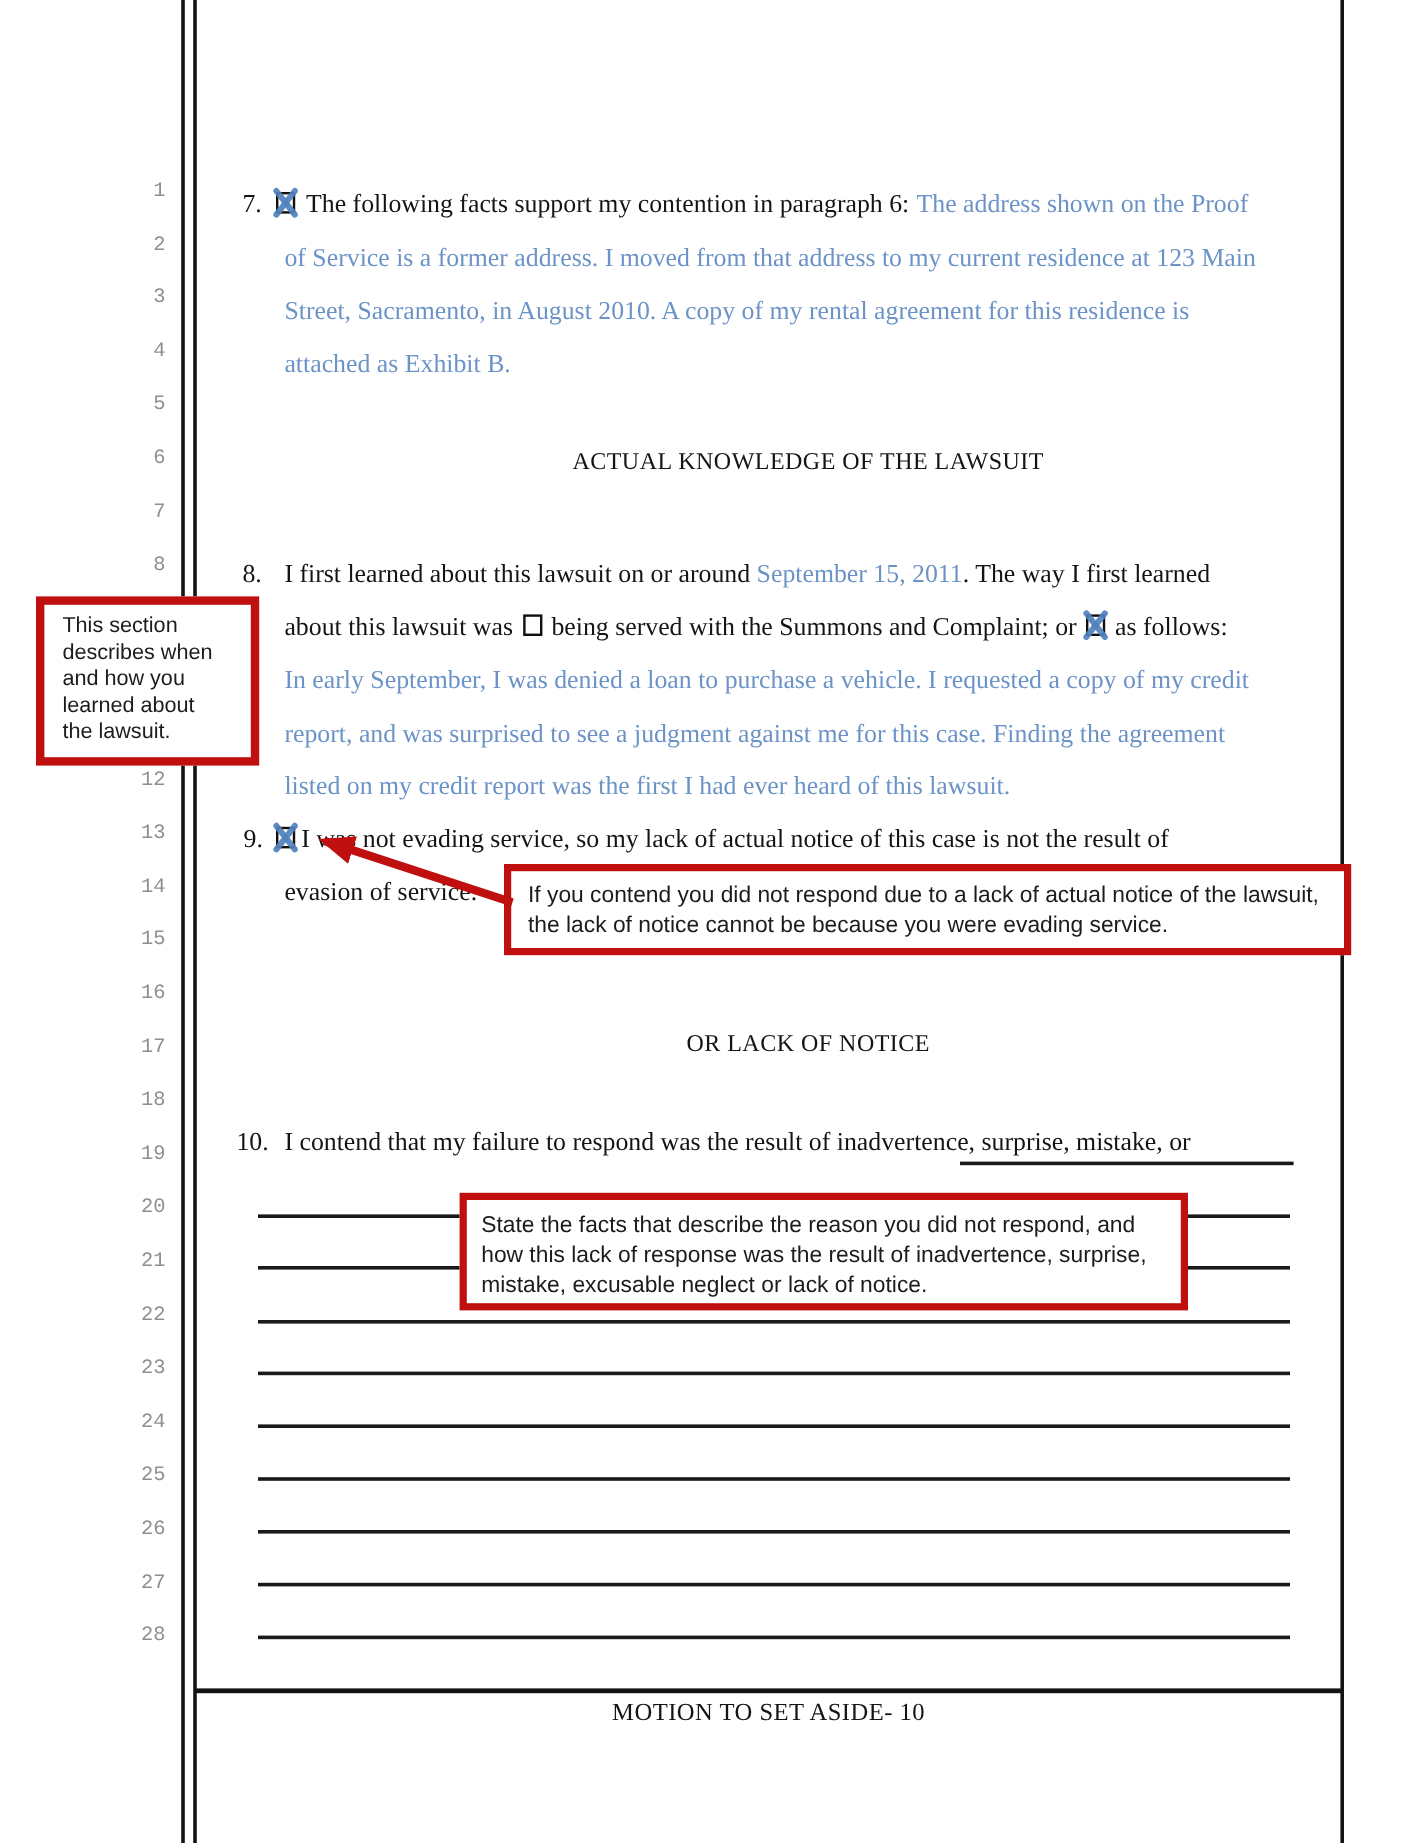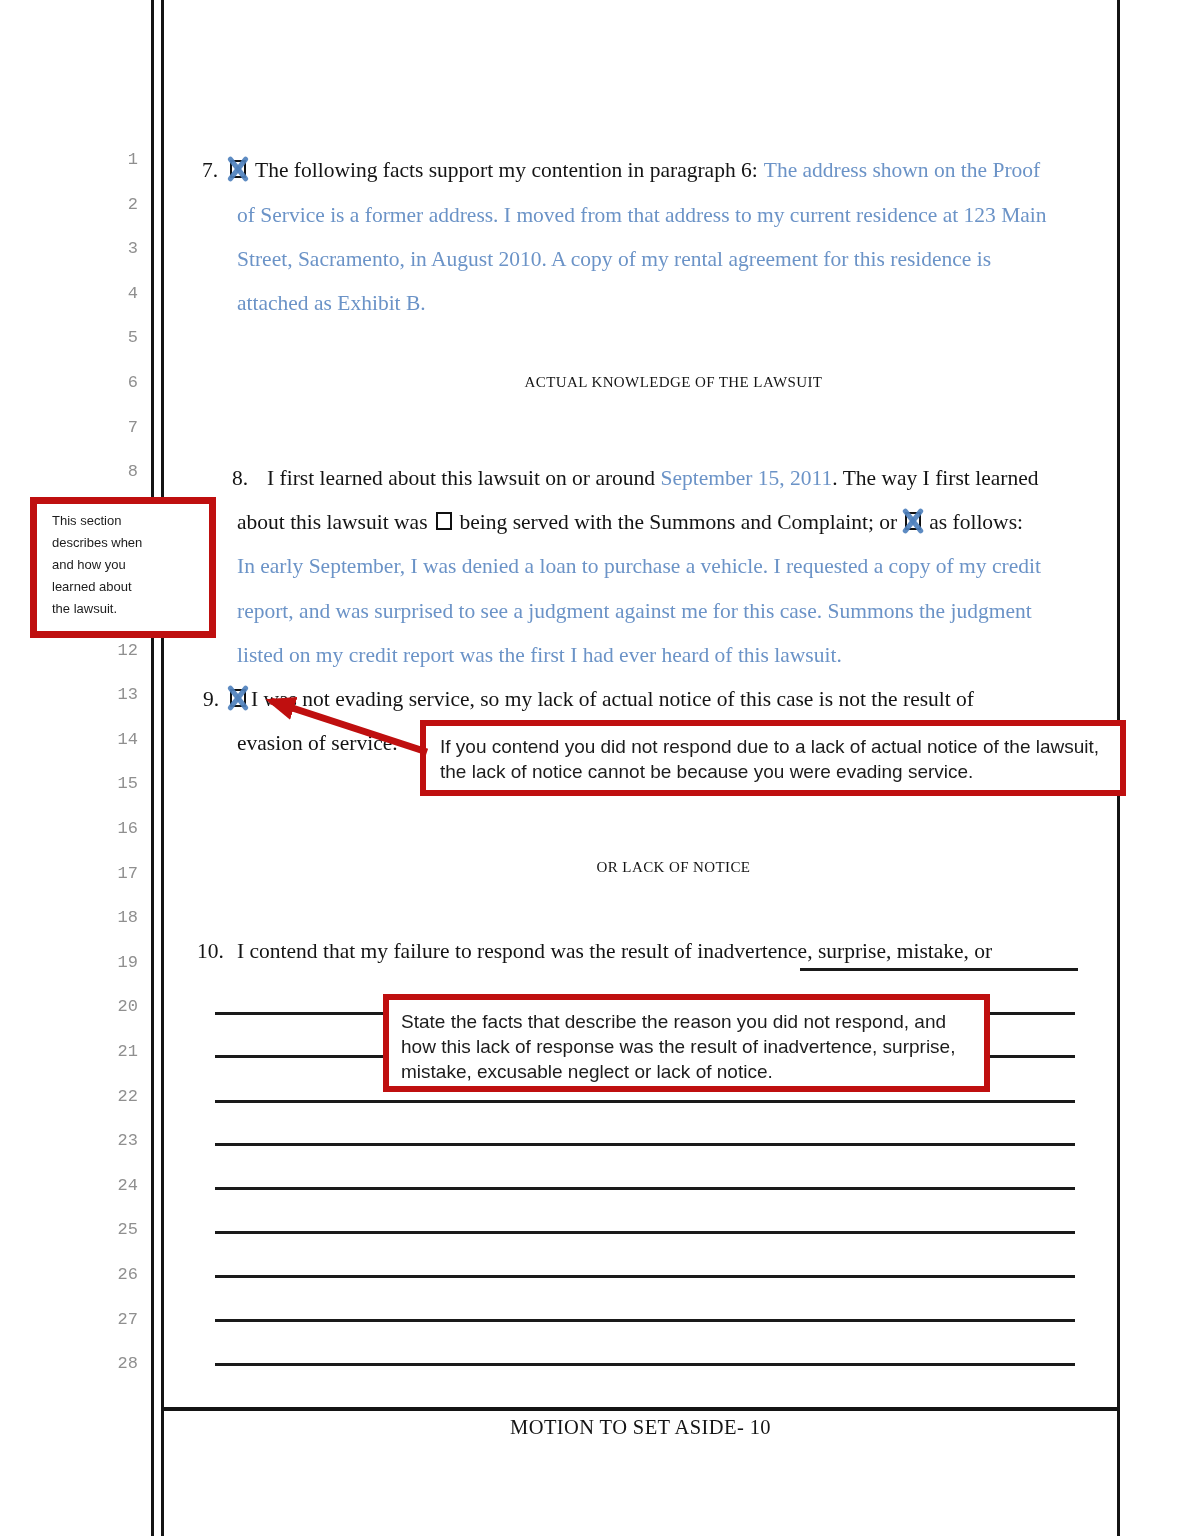--- a/index.html
+++ b/index.html
@@ -19,41 +19,41 @@
     font-family:"Liberation Mono",monospace;font-size:17px;color:#8f8f8f;z-index:1;
   }
   .bodyline{
     position:absolute;white-space:nowrap;font-size:21.5px;line-height:30px;
     color:var(--ink);z-index:2;
   }
   .blue{color:var(--blue);}
   .pnum{display:inline-block;}
   .centerline{
     position:absolute;left:237px;width:873px;text-align:center;
-    font-size:15px;letter-spacing:.4px;white-space:nowrap;z-index:2;
+    font-size:20px;letter-spacing:.4px;white-space:nowrap;z-index:2;
   }
   .cb{
     display:inline-block;position:relative;width:12px;height:14px;
     border:2px solid #101010;vertical-align:-1px;background:#fff;
   }
   .cb .xmark::before,.cb .xmark::after{
     content:"";position:absolute;left:50%;top:50%;width:30px;height:5px;
     background:var(--xblue);border-radius:2.5px;opacity:.92;
   }
   .cb .xmark::before{transform:translate(-50%,-50%) rotate(52deg);}
   .cb .xmark::after{transform:translate(-50%,-50%) rotate(-52deg);}
   .ruled-line{position:absolute;left:215px;width:860px;height:3px;background:#1a1a1a;z-index:1;}
   .reasons-underline{position:absolute;left:800px;top:968px;width:278px;height:2.6px;background:#1a1a1a;z-index:2;}
   .redbox{
     position:absolute;box-sizing:border-box;border:6px solid var(--red);
     background:#ffffff;font-family:"Liberation Sans",sans-serif;
     color:#1c1c1c;z-index:5;
   }
   #note-left{left:30px;top:497px;width:186px;height:141px;border-width:7px;
-    font-size:13px;line-height:22px;padding:6px 0 0 15px;}
+    font-size:18px;line-height:22px;padding:6px 0 0 15px;}
   #callout-service{left:420px;top:720px;width:706px;height:76px;
     font-size:19px;line-height:25px;padding:8px 0 0 14px;}
   #callout-reasons{left:383px;top:994px;width:607px;height:98px;
     font-size:19px;line-height:25px;padding:9px 0 0 12px;}
   .footer-rule{position:absolute;left:163px;top:1407px;width:955px;height:4px;background:#141414;z-index:1;}
   .footer-text{
     position:absolute;left:163px;top:1416px;width:955px;text-align:center;
     font-size:20.5px;letter-spacing:.4px;z-index:2;
   }
   .arrow-svg{position:absolute;left:245px;top:690px;z-index:6;}
@@ -100,28 +100,28 @@
 
   <div class="bodyline" style="left:202px;top:155px;">
     <span class="pnum" style="width:26px;">7.</span><span class="cb checked" style="margin:0 9px 0 2px;"><span class="xmark"></span></span><span>The following facts support my contention in paragraph 6:</span><span class="blue" style="margin-left:6px;">The address shown on the Proof</span>
   </div>
   <div class="bodyline blue" style="left:237px;top:200px;">of Service is a former address. I moved from that address to my current residence at 123 Main</div>
   <div class="bodyline blue" style="left:237px;top:244px;">Street, Sacramento, in August 2010. A copy of my rental agreement for this residence is</div>
   <div class="bodyline blue" style="left:237px;top:288px;">attached as Exhibit B.</div>
 
   <div class="centerline" style="top:374px;">ACTUAL KNOWLEDGE OF THE LAWSUIT</div>
 
-  <div class="bodyline" style="left:202px;top:463px;margin-left:30px;">
+  <div class="bodyline" style="left:202px;top:463px;">
     <span class="pnum" style="width:35px;">8.</span><span>I first learned about this lawsuit on or around </span><span class="blue">September 15, 2011</span><span>. The way I first learned</span>
   </div>
   <div class="bodyline" style="left:237px;top:507px;">
     <span>about this lawsuit was</span><span class="cb" style="margin:0 8px;"></span><span>being served with the Summons and Complaint; or</span><span class="cb checked" style="margin:0 8px;"><span class="xmark"></span></span><span>as follows:</span>
   </div>
   <div class="bodyline blue" style="left:237px;top:551px;">In early September, I was denied a loan to purchase a vehicle. I requested a copy of my credit</div>
-  <div class="bodyline blue" style="left:237px;top:596px;">report, and was surprised to see a judgment against me for this case. Summons the judgment</div>
+  <div class="bodyline blue" style="left:237px;top:596px;">report, and was surprised to see a judgment against me for this case. Finding the agreement</div>
   <div class="bodyline blue" style="left:237px;top:640px;">listed on my credit report was the first I had ever heard of this lawsuit.</div>
 
   <div class="bodyline" style="left:203px;top:684px;">
     <span class="pnum" style="width:25px;">9.</span><span class="cb checked" style="margin:0 5px 0 2px;"><span class="xmark"></span></span><span>I was not evading service, so my lack of actual notice of this case is not the result of</span>
   </div>
   <div class="bodyline" style="left:237px;top:728px;">evasion of service.</div>
 
   <div class="centerline" style="top:859px;">OR LACK OF NOTICE</div>
 
   <div class="bodyline" style="left:197px;top:903px;margin-top:33px;">

